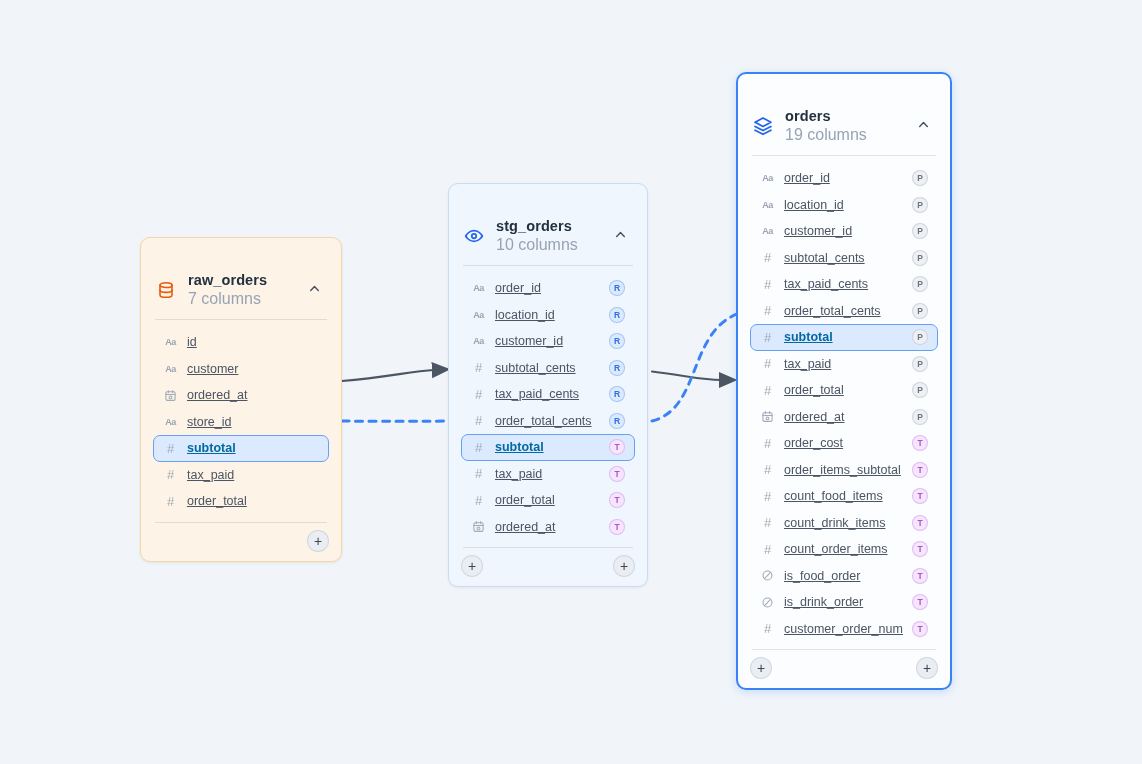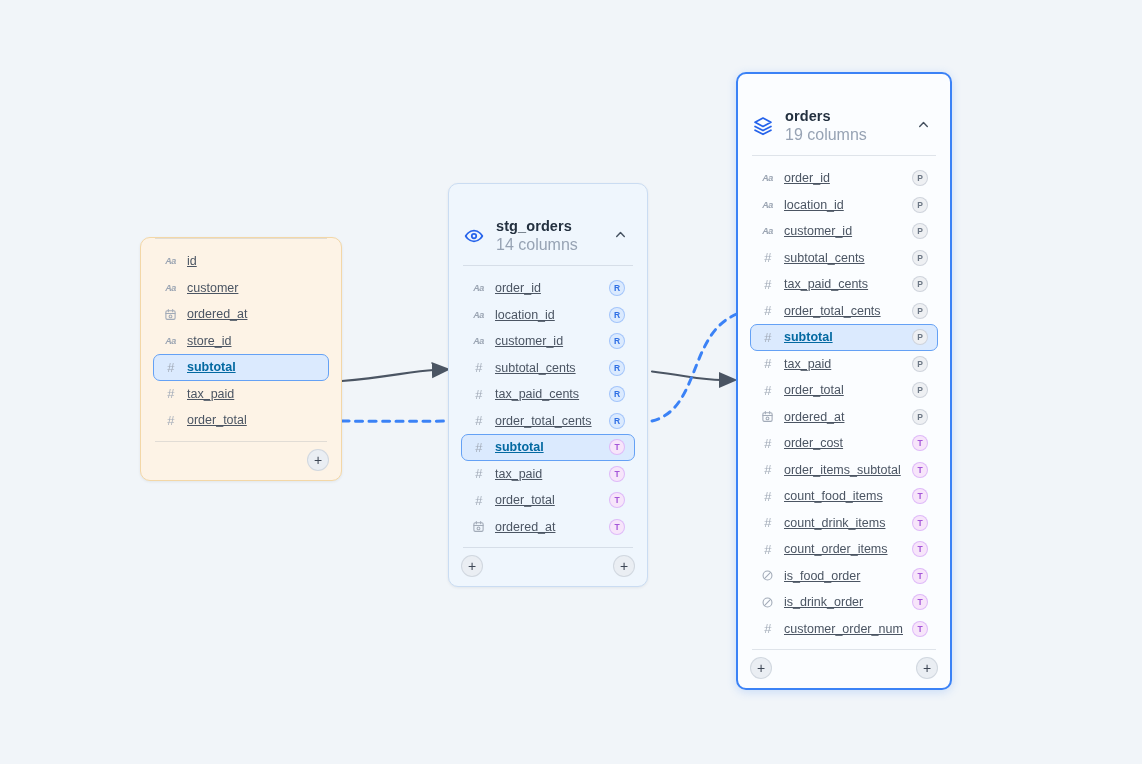--- a/index.html
+++ b/index.html
@@ -29,21 +29,21 @@
   .collapse-btn { background:none; border:none; cursor:pointer; padding:2px; display:flex; color:#44505f; }
 
   .divider { border-top:1px solid rgba(100,116,139,.18); margin:0 14px; }
 
   .rows { flex:1; padding:9px 12px 7px 12px; }
   .row {
     height:26.5px; display:flex; align-items:center; gap:9px;
     padding:0 9px; border-radius:7px; border:1px solid transparent;
   }
   .row.hl { background:#dbeafe; border-color:#64a1f5; }
-  .type-ic { width:15px; flex:none; text-align:center; color:#a2abb8; font-size:11px; display:flex; align-items:center; justify-content:center;font-style:italic; }
+  .type-ic { width:15px; flex:none; text-align:center; color:#a2abb8; font-size:11px; display:flex; align-items:center; justify-content:center; }
   .glyph-text { font-size:9px; letter-spacing:-.5px; color:#9aa4b2; font-weight:bold; }
   .glyph-num { font-size:13px; color:#a2abb8; font-weight:400; }
   .col-name { flex:1; font-size:12.5px; color:#4b5563; white-space:nowrap; overflow:hidden;text-decoration:underline; }
   .row.hl .col-name { color:#0369a1; font-weight:bold; }
   .badge {
     width:16px; height:16px; border-radius:50%; flex:none;
     display:flex; align-items:center; justify-content:center;
     font-size:8.5px; font-weight:bold;
   }
   .badge-R { background:#dbeafe; color:#2f6fe4; border:1px solid rgba(59,130,246,.35); }
@@ -72,20 +72,38 @@
     </defs>
     <g id="edge-paths">
         <path d="M342,381 C388,377 412,371 434,370" fill="none" stroke="#4b5563" stroke-linecap="round" stroke-width="2.2" marker-end="url(#arrow)"></path>
         <path d="M652,371.5 C688,376 703,380 721,380" fill="none" stroke="#4b5563" stroke-linecap="round" stroke-width="2.2" marker-end="url(#arrow)"></path>
         <path d="M342,421 C382,421.5 412,421.5 447,421" fill="none" stroke="#3b82f6" stroke-linecap="round" stroke-width="3" stroke-dasharray="7 6.5"></path>
         <path d="M652,421 C704,408 686,324 747,311" fill="none" stroke="#3b82f6" stroke-linecap="round" stroke-width="3" stroke-dasharray="7 6.5"></path>
       </g>
   </svg>
   <div id="tables">
       <div class="card" style="left: 140px; top: 237px; width: 202px; background: rgb(253, 243, 230); border: 1.5px solid rgb(243, 215, 167);">
+        <div class="card-header">
+          <span class="hdr-icon">
+            <svg width="18" height="18" viewBox="0 0 24 24" fill="none" stroke="#ea580c" stroke-width="2.1" stroke-linecap="round">
+              <ellipse cx="12" cy="5.5" rx="8" ry="3.2"></ellipse>
+              <path d="M4 5.5v6.5c0 1.8 3.6 3.2 8 3.2s8-1.4 8-3.2V5.5"></path>
+              <path d="M4 12v6.5c0 1.8 3.6 3.2 8 3.2s8-1.4 8-3.2V12"></path>
+            </svg>
+          </span>
+          <span class="hdr-text">
+            <div class="tbl-title">raw_orders</div>
+            <div class="tbl-sub">7 columns</div>
+          </span>
+          <button class="collapse-btn">
+            <span><svg width="13" height="13" viewBox="0 0 24 24" fill="none" stroke="currentColor" stroke-width="2.6" stroke-linecap="round" stroke-linejoin="round">
+                <path d="M5 15.5 12 8.5l7 7"></path>
+              </svg></span>
+          </button>
+        </div>
         <div class="divider"></div>
         <div class="rows">
           <div class="row">
             <span class="type-ic glyph-text">Aa</span>
             <span class="col-name">id</span>
           </div>
           <div class="row">
             <span class="type-ic glyph-text">Aa</span>
             <span class="col-name">customer</span>
           </div>
@@ -127,21 +145,21 @@
       <div class="card" style="left: 448px; top: 183px; width: 200px; background: rgb(239, 246, 253); border: 1.5px solid rgb(202, 220, 242);">
         <div class="card-header">
           <span class="hdr-icon">
             <svg width="20" height="20" viewBox="0 0 24 24" fill="none" stroke="#2563eb" stroke-width="2.1" stroke-linecap="round" stroke-linejoin="round">
               <path d="M2 12s3.6-6.5 10-6.5S22 12 22 12s-3.6 6.5-10 6.5S2 12 2 12z"></path>
               <circle cx="12" cy="12" r="2.7"></circle>
             </svg>
           </span>
           <span class="hdr-text">
             <div class="tbl-title">stg_orders</div>
-            <div class="tbl-sub">14 columns</div>
+            <div class="tbl-sub">10 columns</div>
           </span>
           <button class="collapse-btn">
             <span><svg width="13" height="13" viewBox="0 0 24 24" fill="none" stroke="currentColor" stroke-width="2.6" stroke-linecap="round" stroke-linejoin="round">
                 <path d="M5 15.5 12 8.5l7 7"></path>
               </svg></span>
           </button>
         </div>
         <div class="divider"></div>
         <div class="rows">
           <div class="row">

